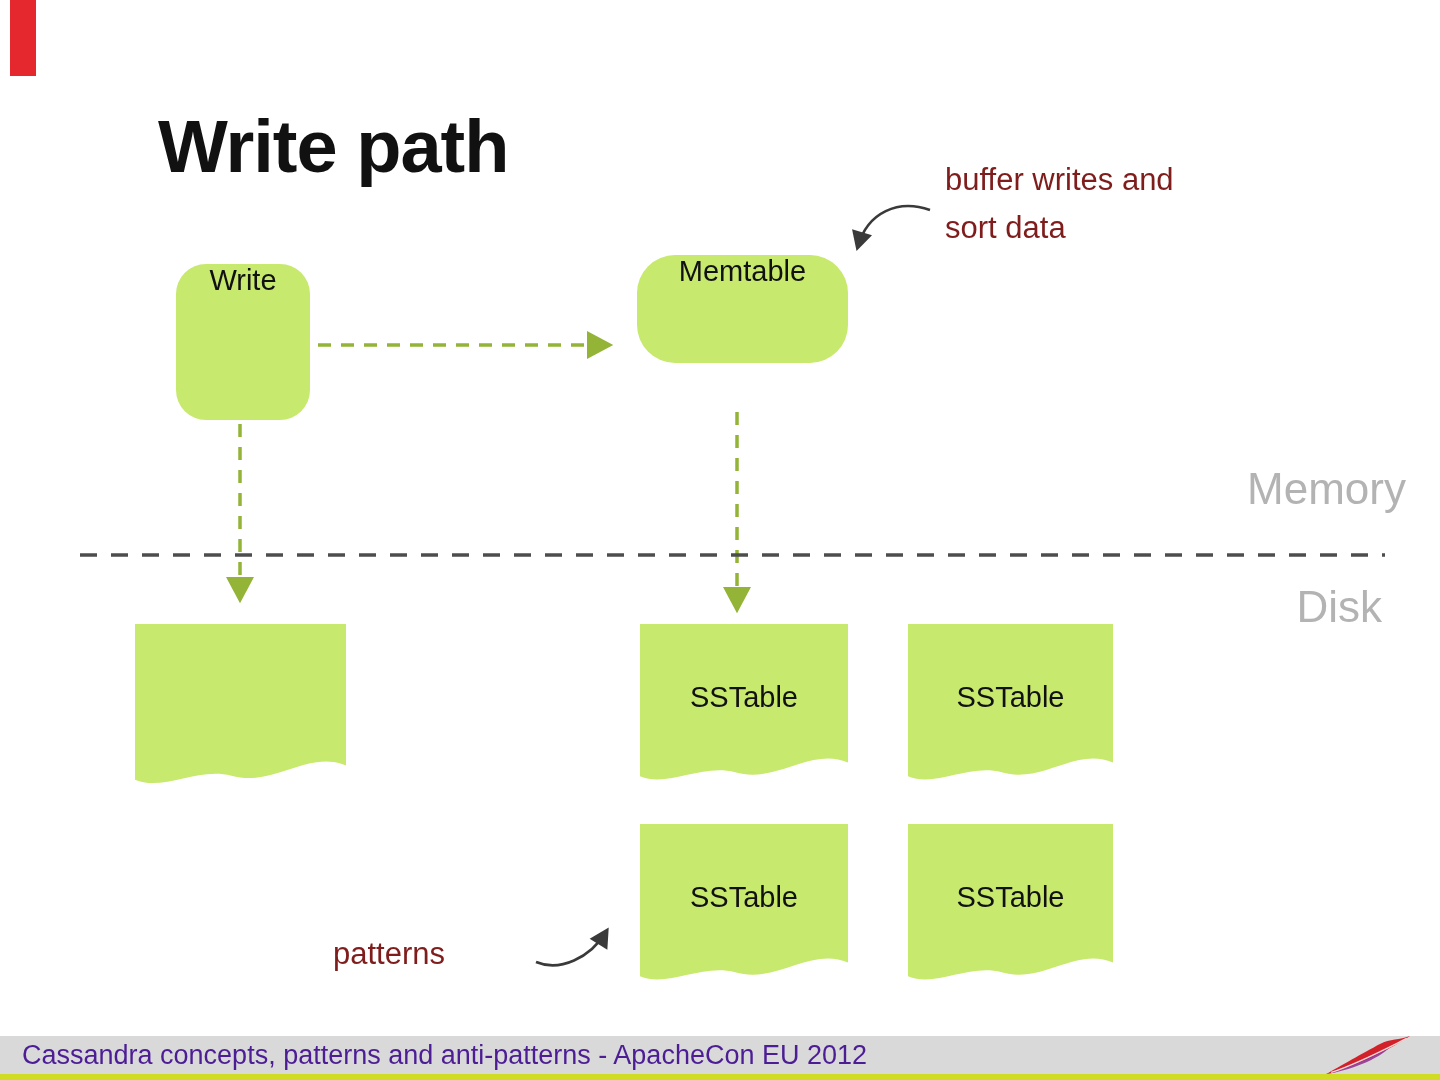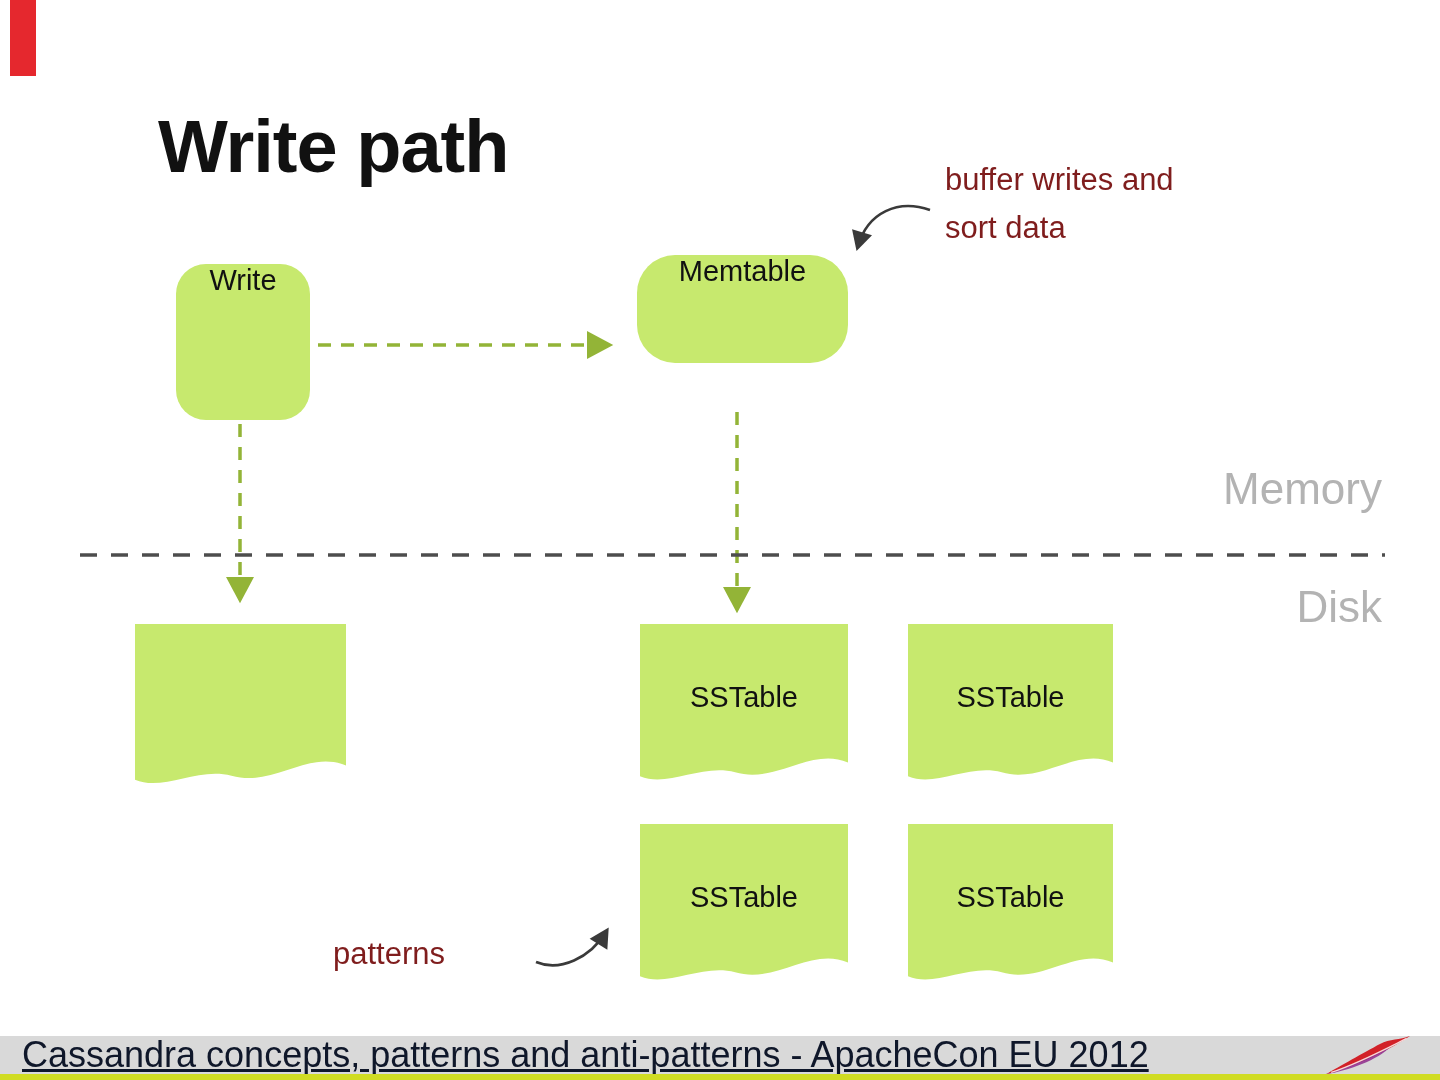--- a/index.html
+++ b/index.html
@@ -36,21 +36,21 @@
     position:absolute;color:#7f1d1d;white-space:pre-line;
   }
   .annotation.buffer{left:945px;top:156px;font-size:31px;line-height:1.55;}
   .annotation.flush{left:740px;top:440px;width:310px;text-align:center;font-size:33px;line-height:1.45;}
   .annotation.immutable{left:333px;top:936px;font-size:31px;}
 
   .zone-label{
     position:absolute;width:210px;text-align:right;
     color:var(--muted-label);font-size:44px;
   }
-  .zone-label.memory{left:1172px;top:464px;}
+  .zone-label.memory{left:1196px;top:464px;}
   .zone-label.disk{left:1172px;top:582px;}
 
   .node{
     position:absolute;background:var(--node-fill);
     display:flex;align-items:flex-start;justify-content:center;
     font-size:29px;color:#111;text-align:center;
   }
   .node.write{left:176px;top:264px;width:134px;height:156px;border-radius:30px;}
   .node.memtable{left:637px;top:255px;width:211px;height:108px;border-radius:38px;}
 
@@ -77,21 +77,21 @@
   .sketch-line{stroke:var(--sketch);stroke-width:2.6;fill:none;}
   .flow-head{fill:var(--arrow);}
   .sketch-head{fill:var(--sketch);}
 
   .footer{
     position:absolute;left:0;right:0;top:1036px;height:38px;
     background:var(--footer-bg);
     display:flex;align-items:center;
   }
   .footer-text{
-    margin-left:22px;font-size:36px;color:#0f172a;text-decoration:underline;
+    margin-left:22px;font-size:27px;color:#4c1d95;
   }
   .bottom-strip{
     position:absolute;left:0;right:0;top:1074px;height:6px;
     background:var(--bottom-strip);
   }
   .feather{
     position:absolute;right:26px;top:1032px;width:92px;height:46px;
   }
 </style>
 </head>

